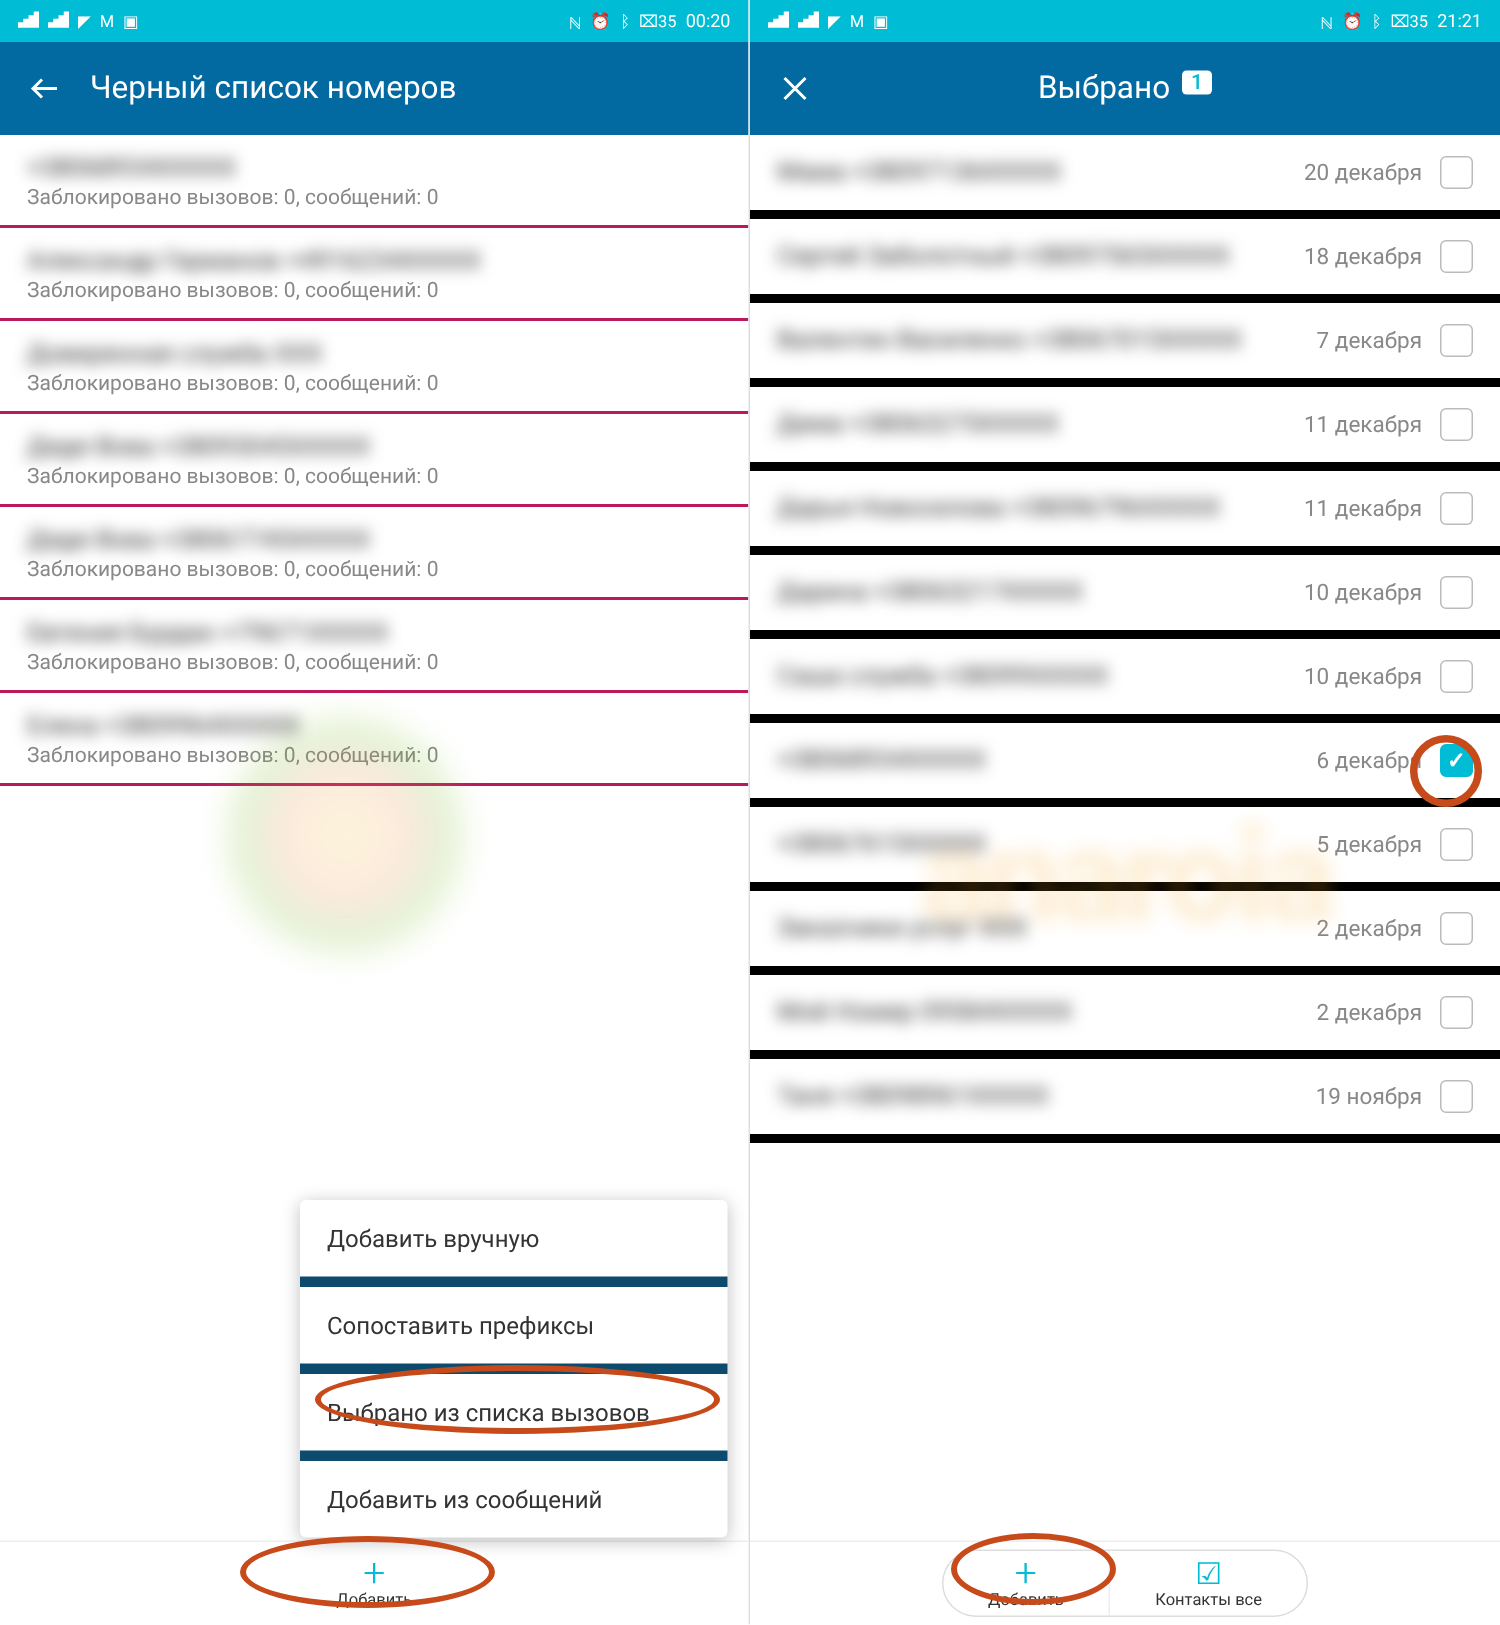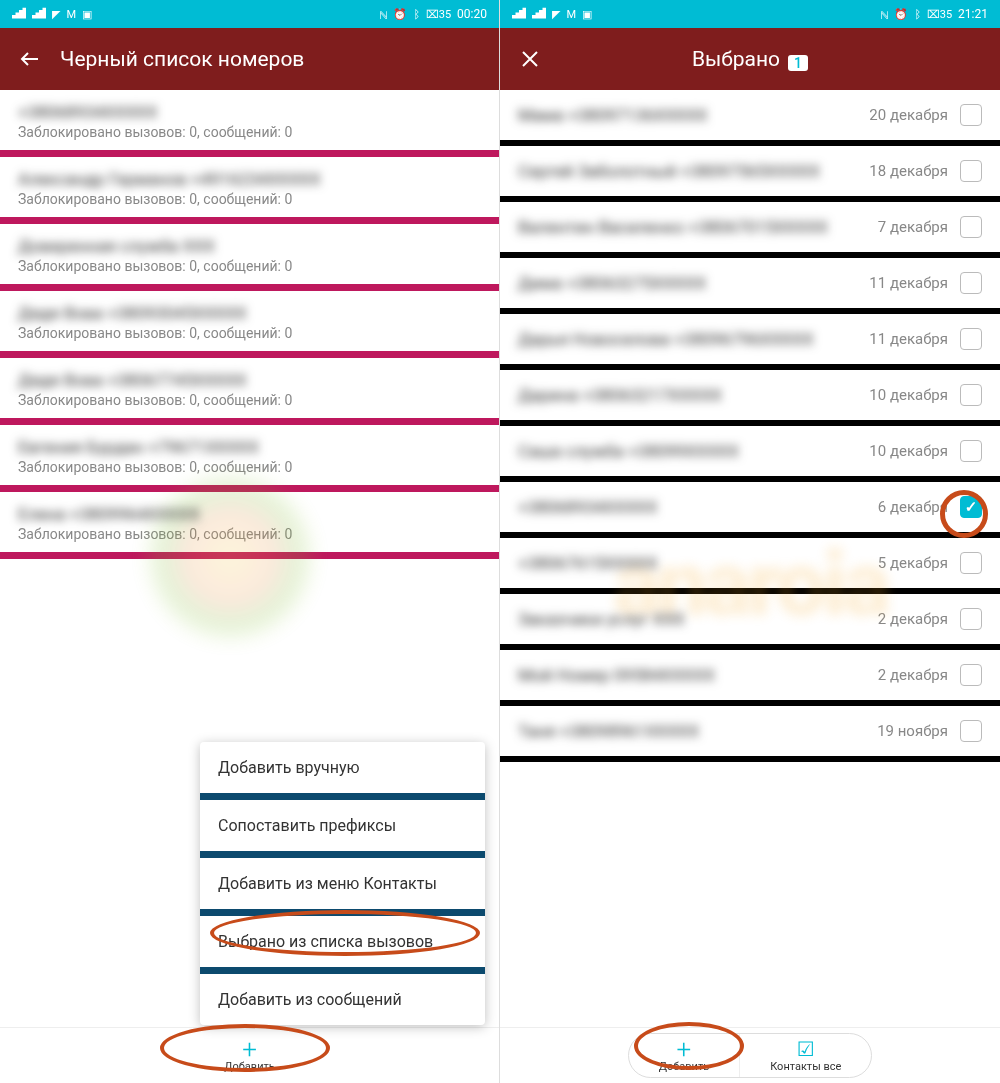--- a/index.html
+++ b/index.html
@@ -8,29 +8,29 @@
   .pane { width: 500px; height: 100%; position: relative; background: #fff; border-right: 1px solid #ddd; overflow: hidden; }
   .pane:last-child { border-right: none; }
 
   .status-bar { height: 28px; background: #00bcd4; display: flex; justify-content: space-between; align-items: center; padding: 0 12px; color: #fff; font-size: 12px; }
   .status-left, .status-right { display: flex; align-items: center; gap: 6px; }
   .sig::before { content: ""; display:inline-block; width:14px; height:12px;
     background: linear-gradient(to top,#fff 0%,#fff 100%) no-repeat;
     clip-path: polygon(0 100%, 0 70%, 25% 70%, 25% 50%, 50% 50%, 50% 30%, 75% 30%, 75% 10%, 100% 10%, 100% 100%); }
   .icon-small { font-size: 11px; }
 
-  .header { height: 62px; background: #7f1d1d; display: flex; align-items: center; padding: 0 18px; color: #fff; }
+  .header { height: 62px; background: #0369a1; display: flex; align-items: center; padding: 0 18px; color: #fff; }
   .header .title { font-size: 21px; font-weight: 400; margin-left: 18px; }
-  .header .title-centered { flex: 1; text-align: center; font-size: 21px; display: flex; align-items: flex-end; justify-content: center; gap: 8px;}
+  .header .title-centered { flex: 1; text-align: center; font-size: 21px; display: flex; align-items: flex-start; justify-content: center; gap: 8px;}
   .badge { background: #fff; color: #00bcd4; font-size: 14px; border-radius: 3px; padding: 0 6px; font-weight: 500; min-width:18px; text-align:center;}
   .back-arrow, .close-x { width: 24px; height: 24px; display: flex; align-items: center; justify-content: center; }
   .back-arrow svg, .close-x svg { stroke: #fff; stroke-width: 2; fill: none; }
 
   .list { overflow-y: auto; }
-  .item { padding: 12px 18px 10px; border-bottom: 7px solid #be185d; }
+  .item { padding: 12px 18px 10px; border-bottom: 2px solid #be185d; }
   .item .name { font-size: 17px; color: #333; filter: blur(5px); user-select:none;}
   .item .sub { font-size: 14px; color: #888; margin-top: 2px; }
 
   .item2 { padding: 14px 18px; border-bottom: 6px solid #000000; display: flex; align-items: center; }
   .item2 .name { font-size: 17px; color: #333; filter: blur(5px); flex:1; user-select:none;}
   .item2 .date { font-size: 15px; color: #888; margin-right: 12px; }
   .chk { width: 22px; height: 22px; border: 1px solid #bbb; border-radius: 4px; background: #fff; display:flex; align-items:center; justify-content:center;}
   .chk.checked { background: #00bcd4; border-color: #00bcd4; }
   .chk.checked::after { content: "✓"; color: #fff; font-size: 15px; font-weight: bold; }
 
@@ -113,21 +113,20 @@
         <div class="item">
           <div class="name">Елена +3809964XXXXX</div>
                  <div class="sub">Заблокировано вызовов: 0, сообщений: 0</div>
         </div>
       </div>
 
     <div class="popup">
       <div id="popup-items">
           <div class="popup-item">Добавить вручную</div>
           <div class="popup-item">Сопоставить префиксы</div>
-          <div class="popup-item">Добавить из меню Контакты</div>
           <div class="popup-item">Выбрано из списка вызовов</div>
           <div class="popup-item">Добавить из сообщений</div>
         </div>
     </div>
 
     <div class="bottom-bar">
       <div class="bb-btn">
         <span class="plus">+</span>
         <span>Добавить</span>
       </div>

